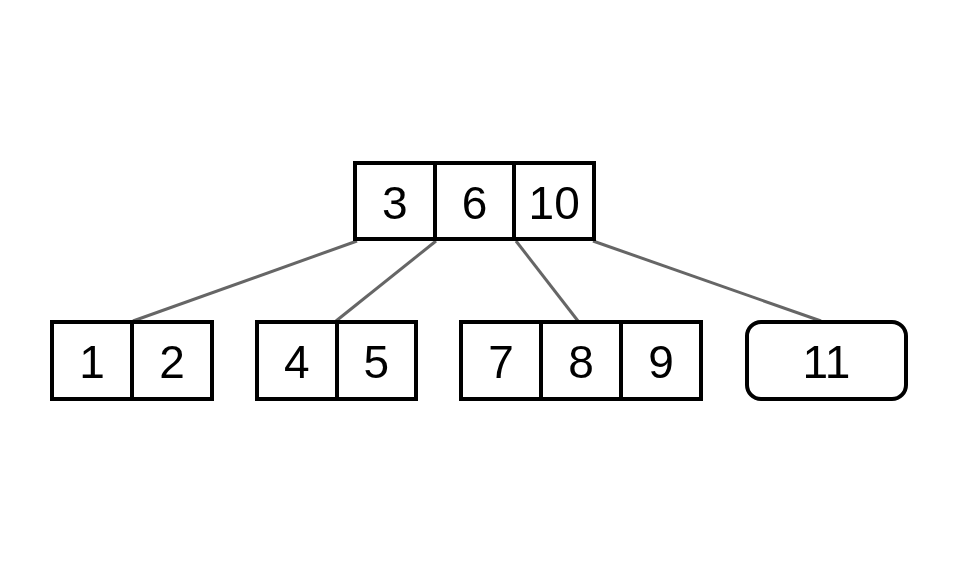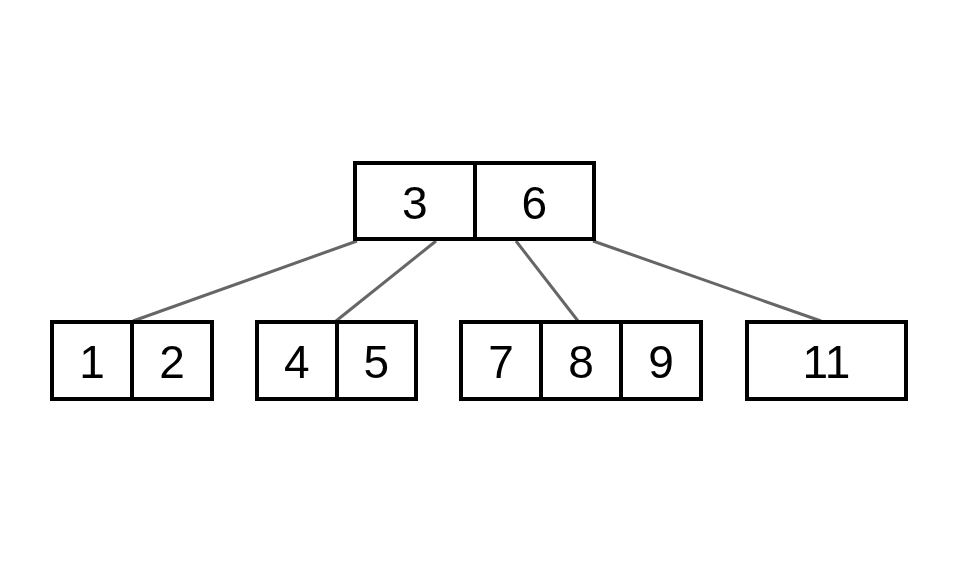--- a/index.html
+++ b/index.html
@@ -42,37 +42,38 @@
     padding-top: 3px;
   }
   .cell + .cell {
     border-left: 4px solid #000000;
   }
   
   .node-root  { left: 353px; top: 161px; width: 243px; height: 80px; }
   .node-leaf-1 { left: 50px;  top: 320px; width: 164px; height: 81px; }
   .node-leaf-2 { left: 255px; top: 320px; width: 163px; height: 81px; }
   .node-leaf-3 { left: 459px; top: 320px; width: 244px; height: 81px; }
-  .node-leaf-4 { left: 745px; top: 320px; width: 163px; height: 81px; }
+  .node-leaf-4 { left: 745px; top: 320px; width: 163px; height: 81px; border-radius: 16px; }
 </style>
 </head>
 <body>
 
 <div class="canvas">
 
   <svg class="edges-svg" viewBox="0 0 958 565" xmlns="http://www.w3.org/2000/svg">
     <line x1="357" y1="241" x2="133" y2="321" stroke-width="3" stroke="#666666"></line>
     <line x1="436" y1="241" x2="336" y2="321" stroke-width="3" stroke="#666666"></line>
     <line x1="516" y1="241" x2="578" y2="321" stroke-width="3" stroke="#666666"></line>
     <line x1="593" y1="241" x2="821" y2="321" stroke-width="3" stroke="#666666"></line>
   </svg>
 
   <div class="node node-root">
     <div class="cell">3</div>
     <div class="cell">6</div>
+    <div class="cell">10</div>
   </div>
 
   <div class="node node-leaf-1">
     <div class="cell">1</div>
     <div class="cell">2</div>
   </div>
 
   <div class="node node-leaf-2">
     <div class="cell">4</div>
     <div class="cell">5</div>

